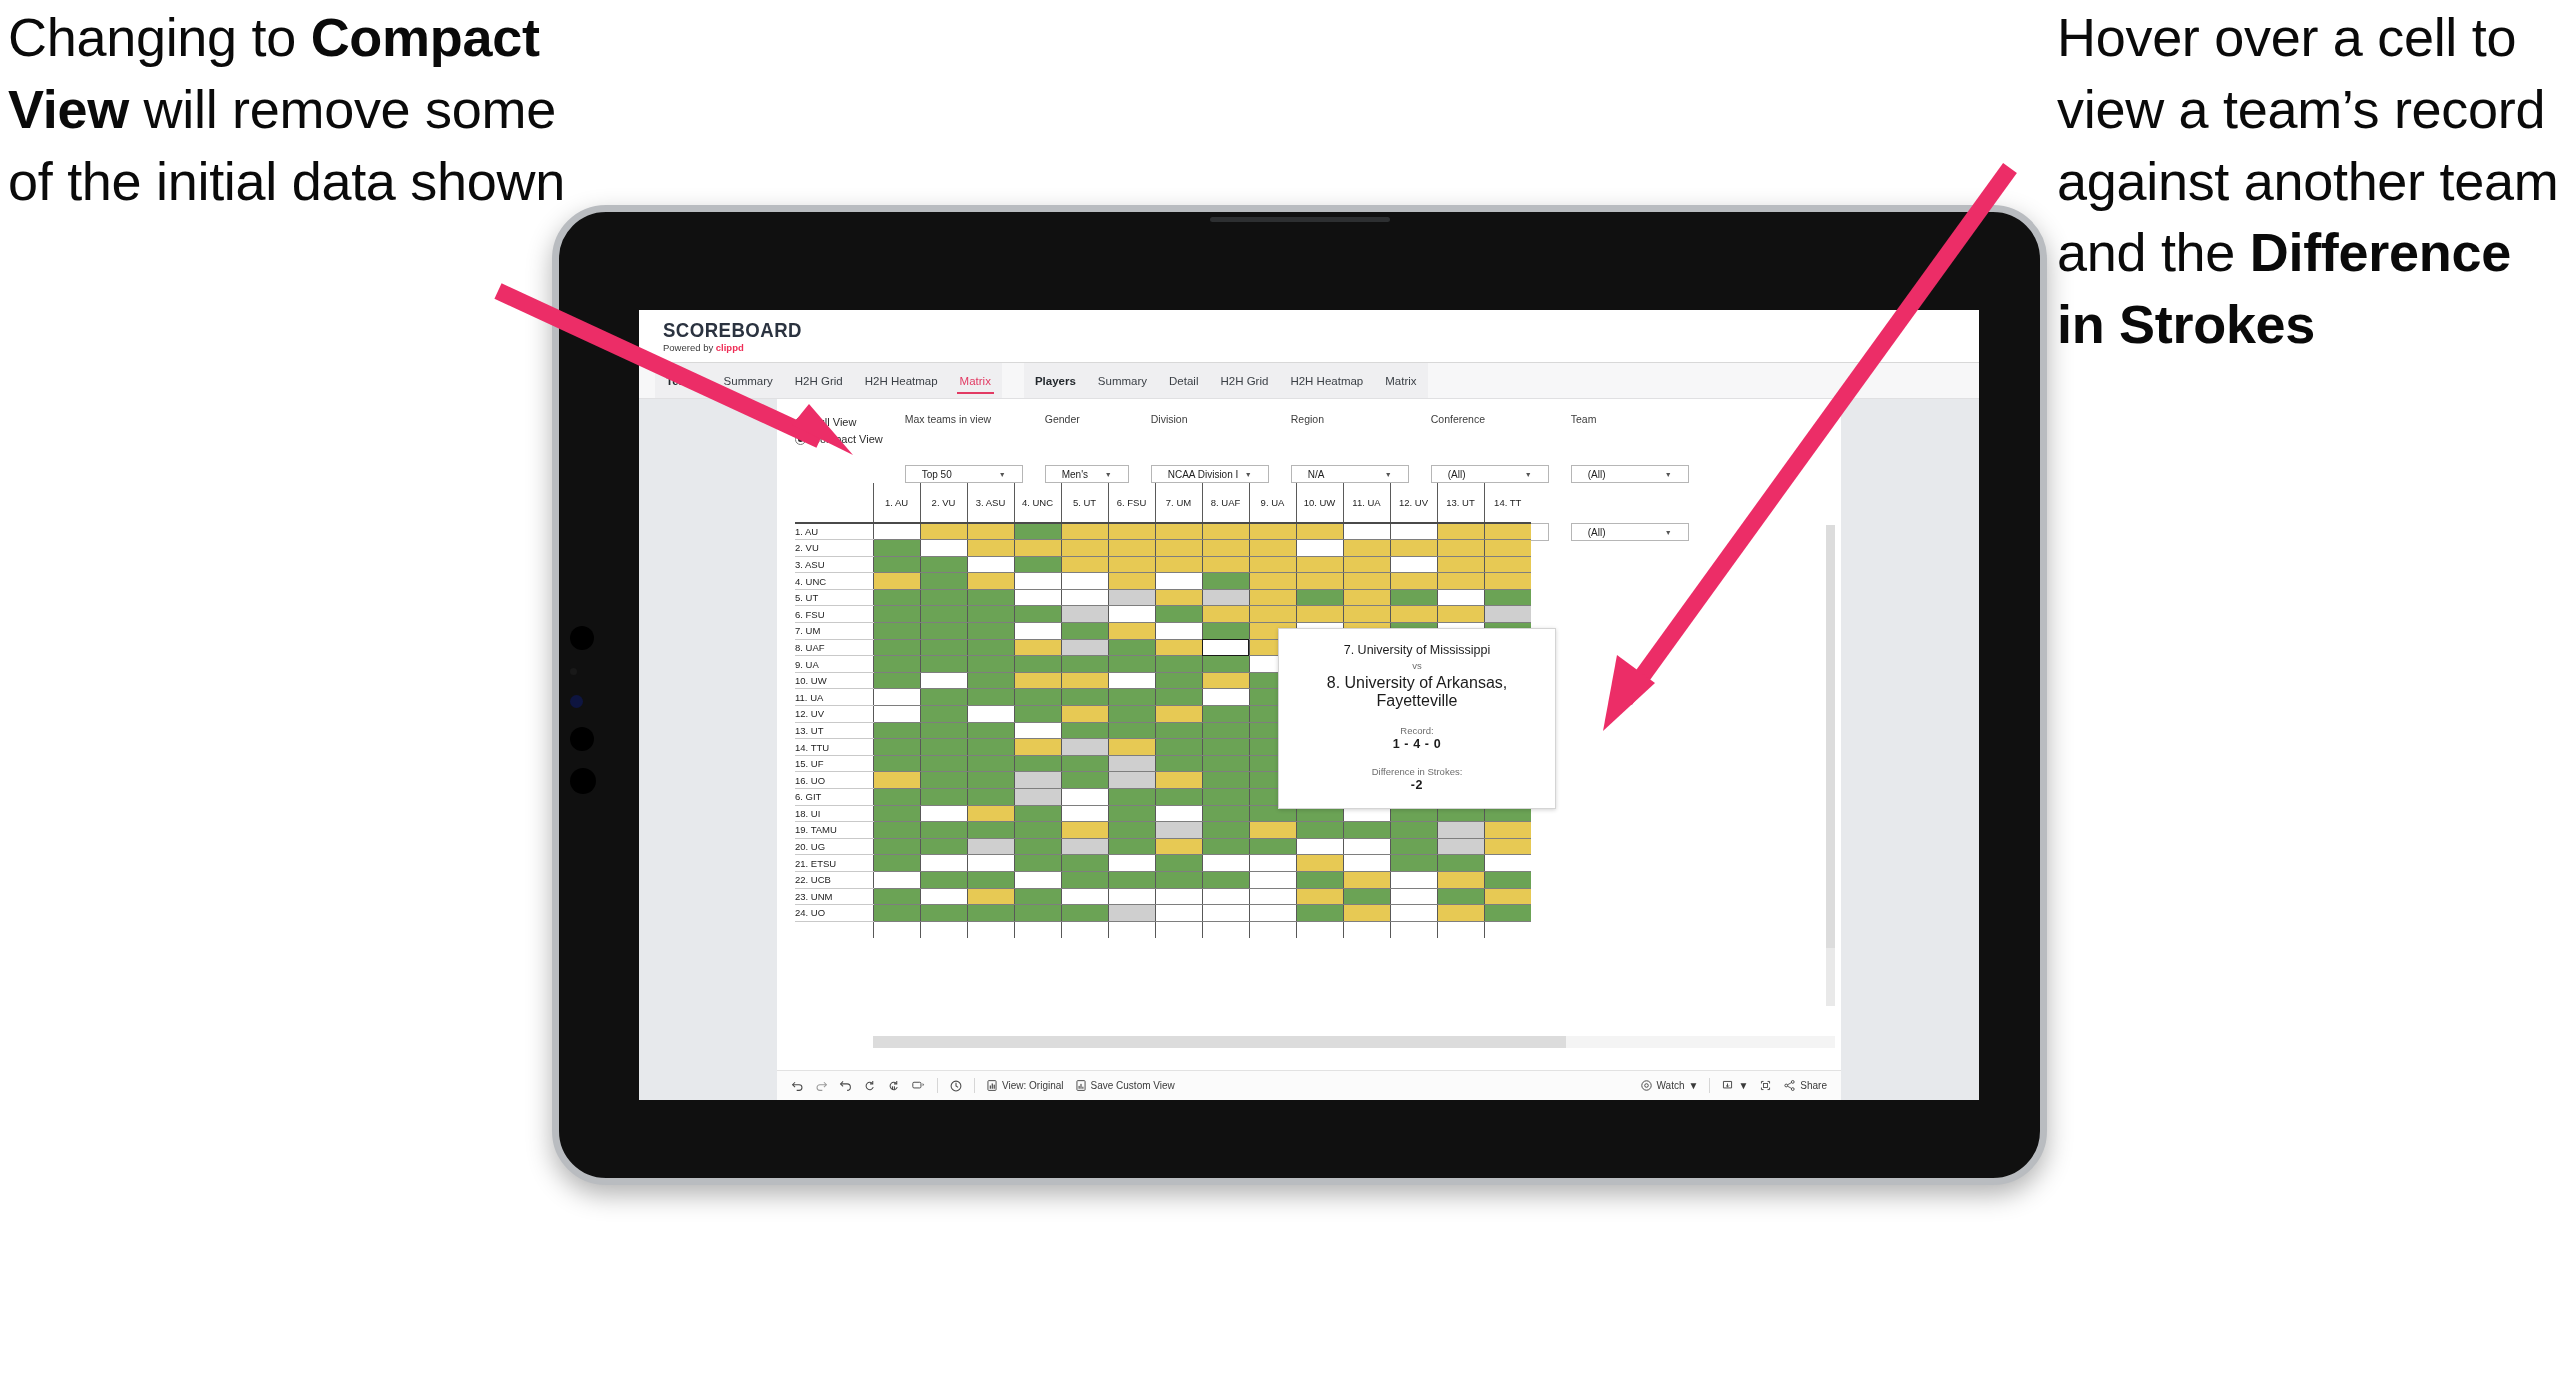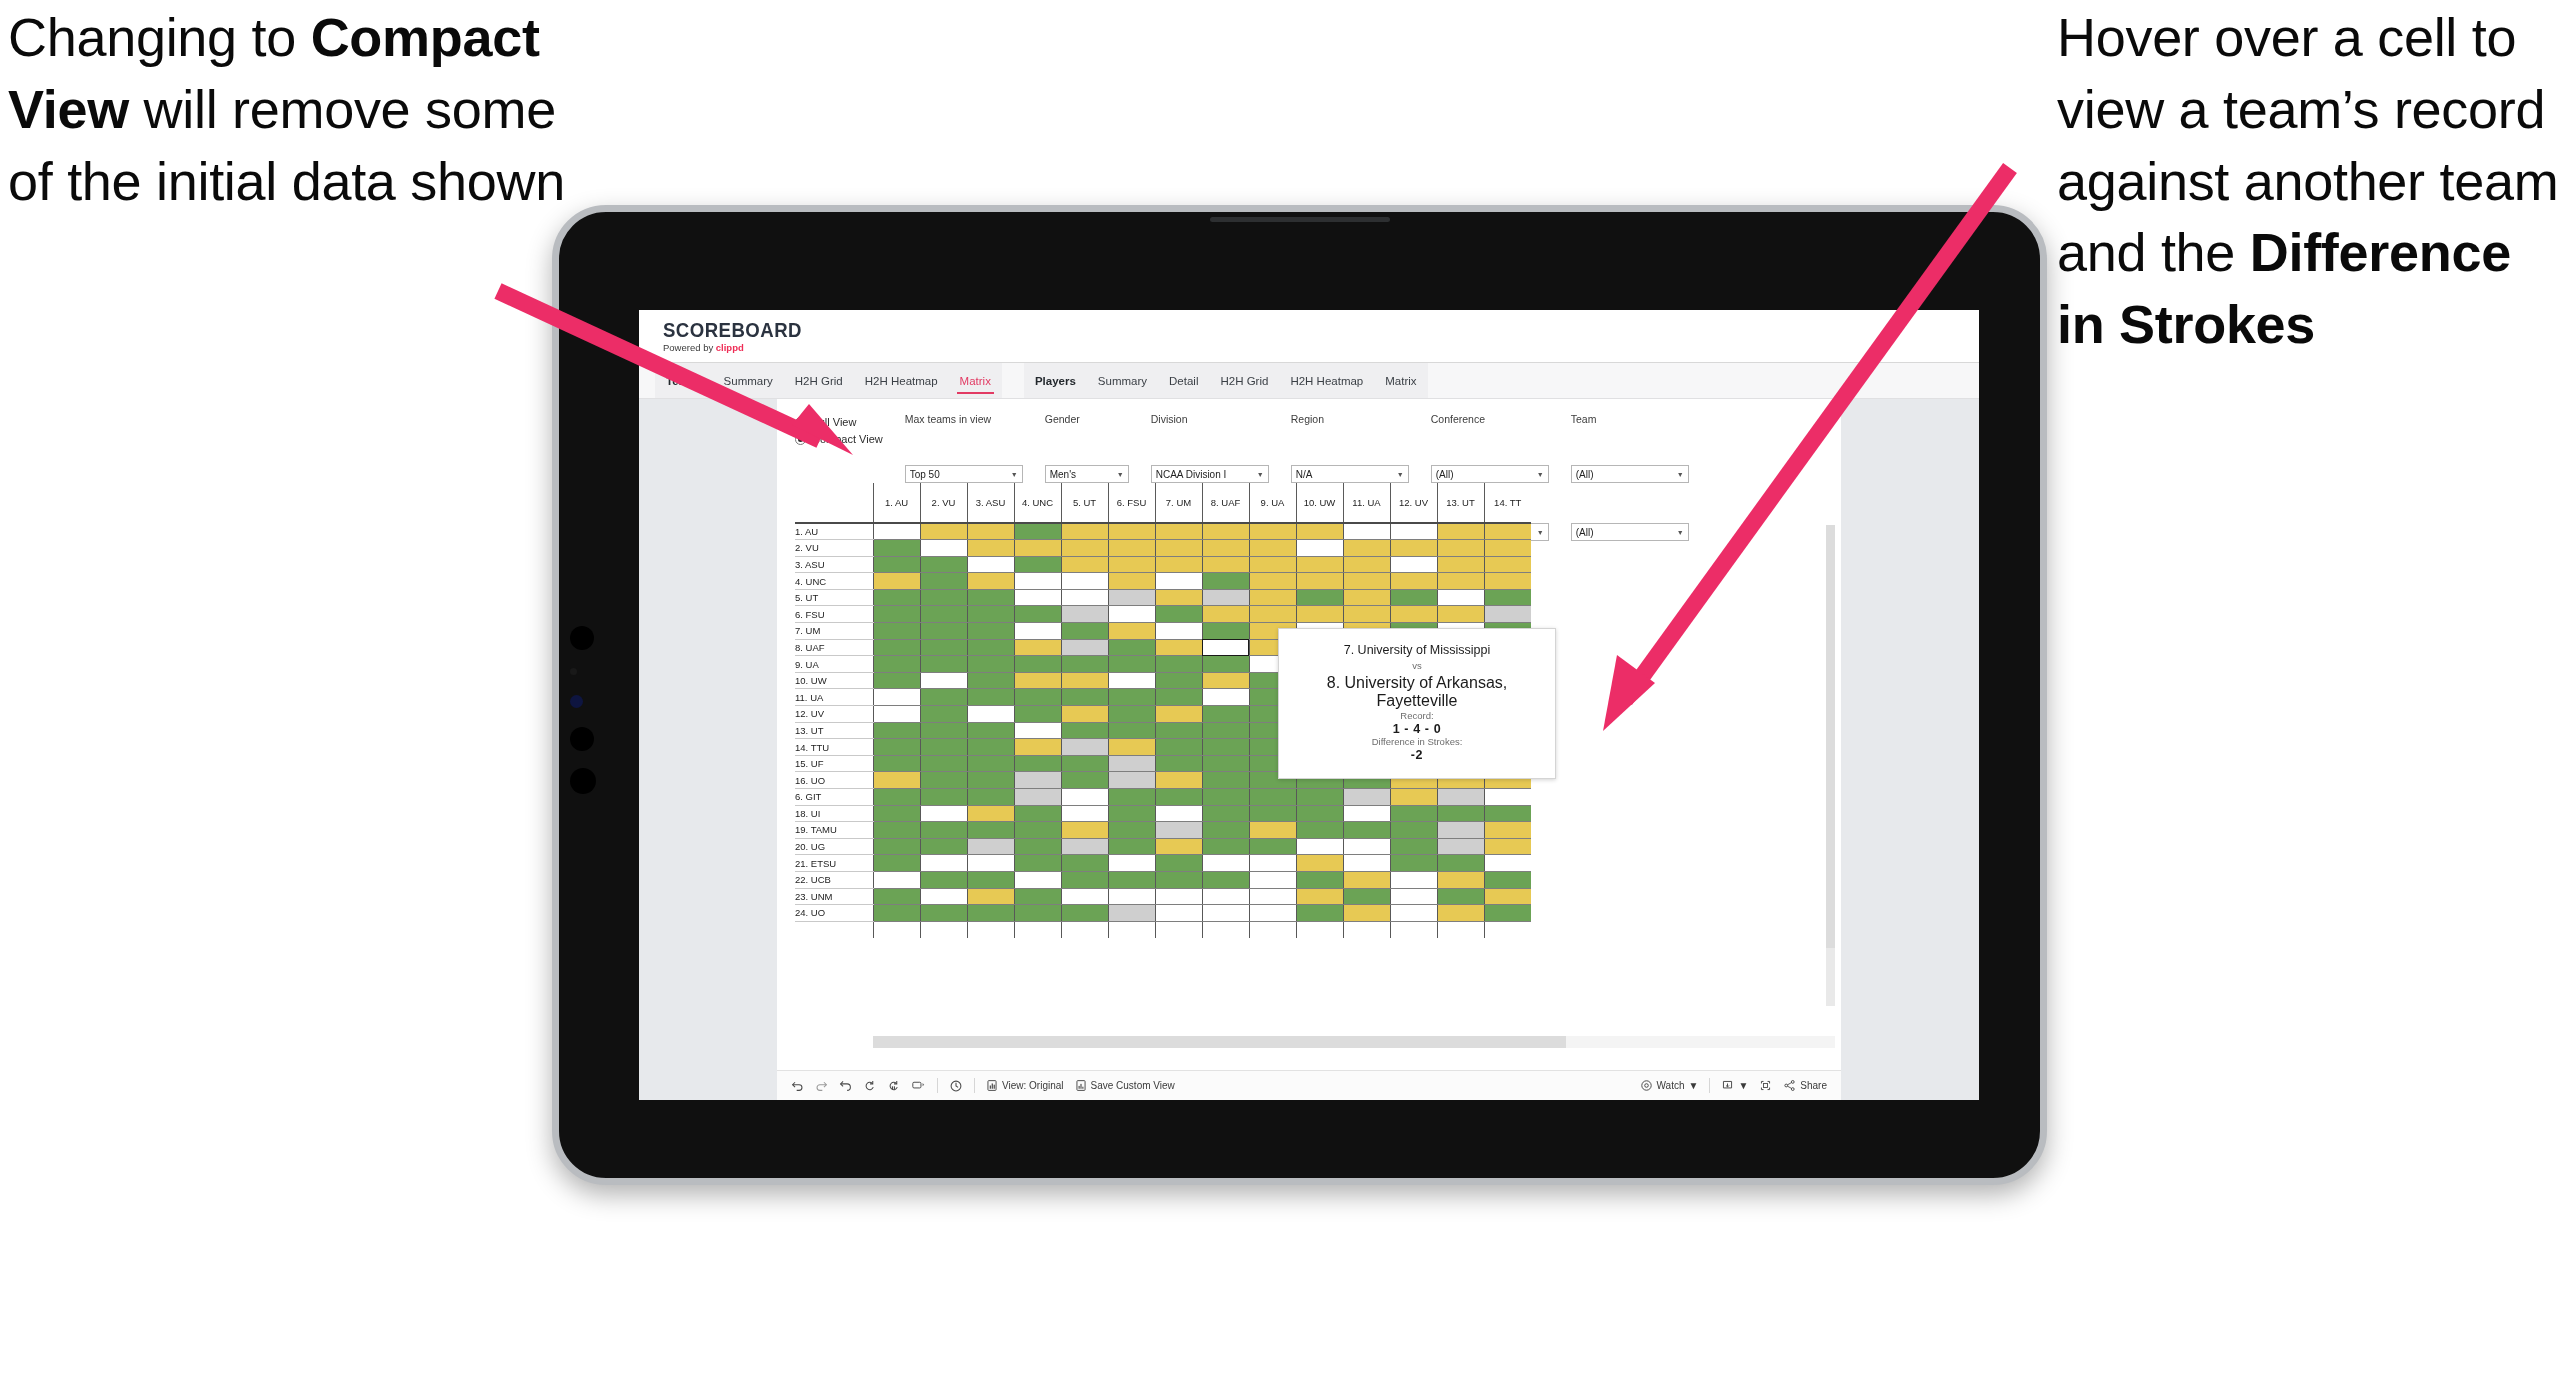--- a/index.html
+++ b/index.html
@@ -105,21 +105,21 @@
     position:absolute; left:138px; top:0; width:1064px; bottom:0;
     background:#ffffff;
   }
 
   
   #filters { display:flex; align-items:flex-start; padding:14px 0 10px 18px; gap:22px; }
   .fgroup { display:flex; flex-direction:column;gap:37px; }
   .flabel { font-size:10.5px; color:#3c3c3c; margin-bottom:3px; }
   .fsel {
     width:118px; height:18px; border:1px solid #b6b6b6; background:#fff;
-    display:flex; align-items:center; padding:0 4px; font-size:10px; color:#222;
+    display:flex; align-items:center; padding:0 16px; font-size:10px; color:#222;
     position:relative; cursor:pointer;
   }
   .fsel + .fsel { margin-top:3px; }
   .fsel .cap { flex:1; white-space:nowrap; overflow:hidden; }
   .fsel .car { font-size:7px; color:#555; margin-left:3px; }
   .fsel.w84 { width: 84px; }
   .radios { display:flex; flex-direction:column; gap:5px; padding-top:3px; }
   .radio { display:flex; align-items:center; font-size:11px; color:#2b2b2b; cursor:pointer; }
   .rdot {
     width:11px; height:11px; border:1px solid #7b7b7b; border-radius:50%;
@@ -173,21 +173,21 @@
   
   #tooltip {
     position:absolute; left:483px; top:145px; width:278px;
     background:#fff; border:1px solid #d4d4d4;
     box-shadow:0 1px 4px rgba(0,0,0,.18);
     padding:14px 10px 16px; text-align:center; z-index:20;
   }
   .tt-t1 { font-size:12.5px; color:#1b1b1b; font-weight:400; }
   .tt-vs { font-size:9.5px; color:#6d6d6d; margin:3px 0; }
   .tt-t2 { font-size:16px; color:#1b1b1b; }
-  .tt-lbl { font-size:9.5px; color:#6d6d6d; }
+  .tt-lbl { font-size:9.5px; color:#6d6d6d; margin-top:15px; }
   .tt-val { font-size:12.5px; color:#1b1b1b; font-weight:700; margin-top:1px; letter-spacing:.6px; }
 
   
   #vizbar {
     position:absolute; left:0; right:0; bottom:0; height:30px;
     background:#fbfbfb; border-top:1px solid #e2e2e2;
     display:flex; align-items:center; padding:0 14px; gap:11px;
     font-size:10px; color:#3a3a3a;
   }
   .tbtn { display:flex; align-items:center; gap:4px; cursor:pointer; white-space:nowrap; color:#3a3a3a; }

